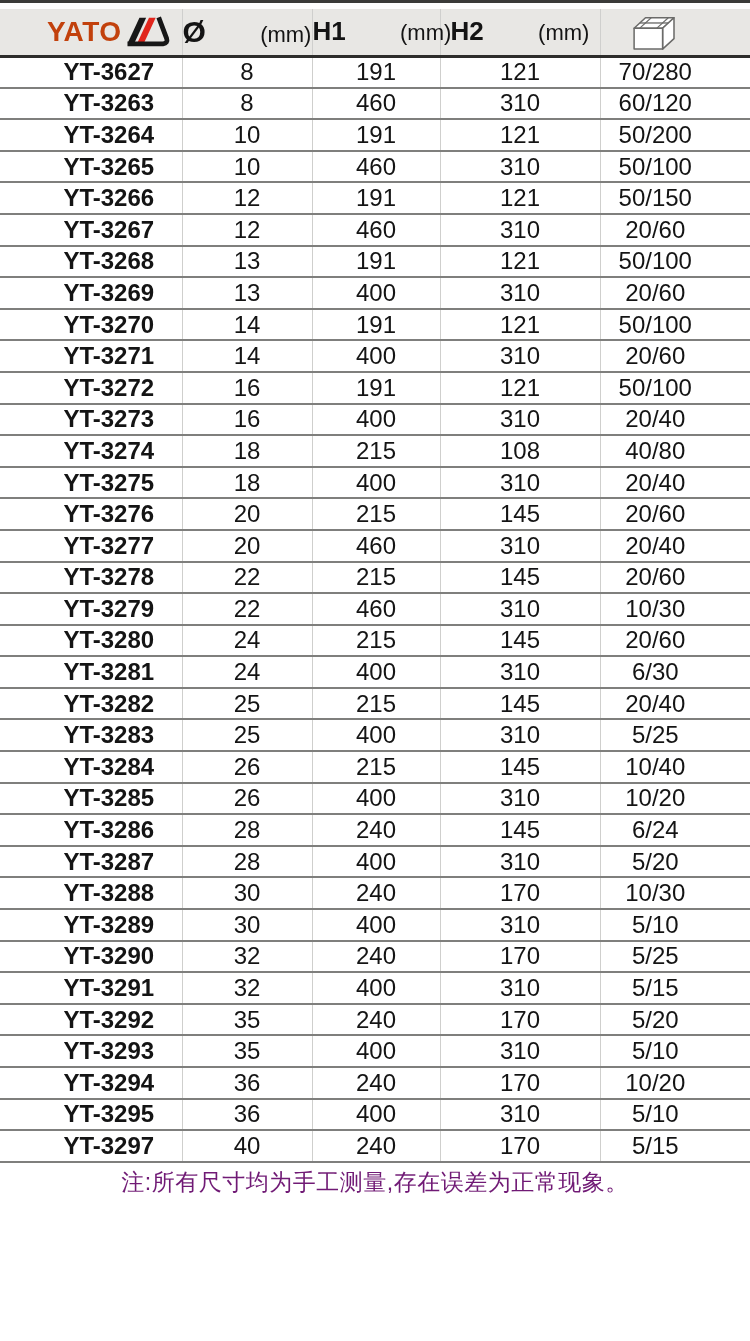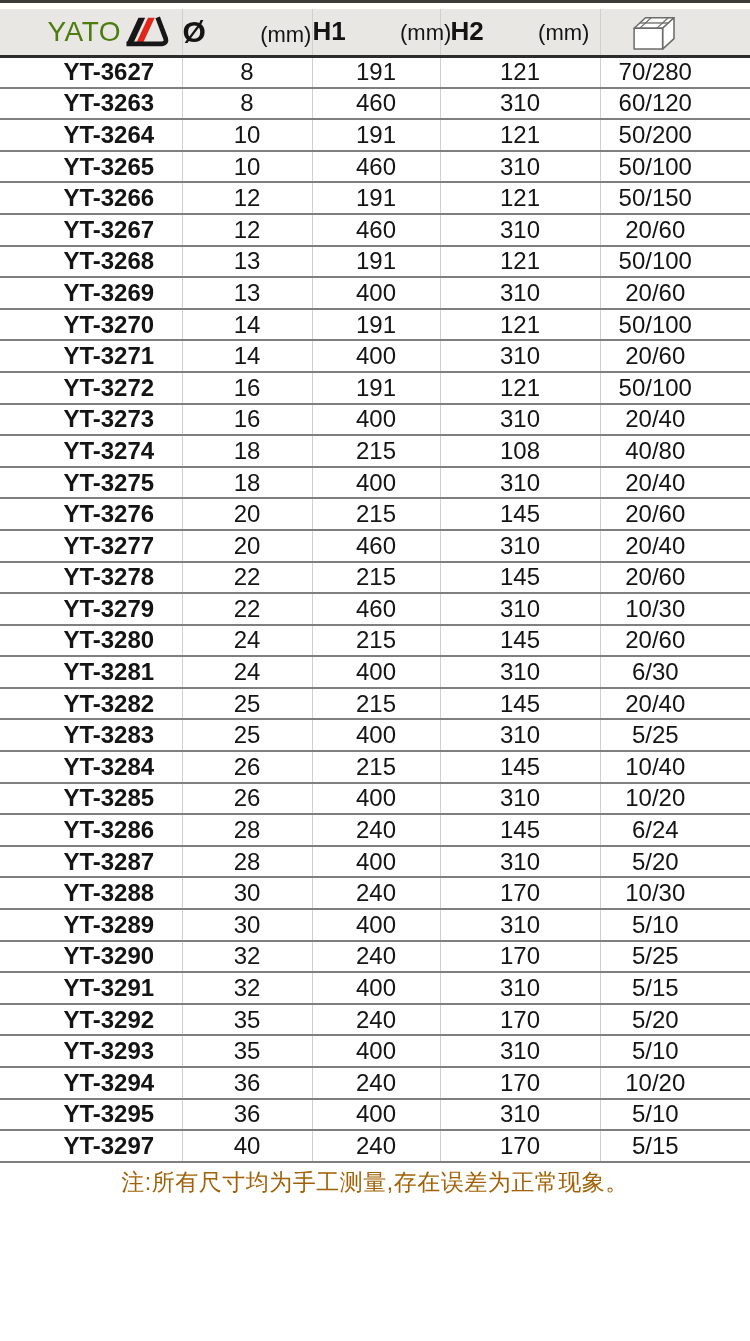--- a/index.html
+++ b/index.html
@@ -73,36 +73,36 @@
 
   th.model-head { padding-left: 36px; }
   th.pack-head  { padding-right: 40px; }
 
   .logo-wrap {
     display: inline-flex;
     align-items: center;
     gap: 5px;
   }
   .logo-text {
-    font-weight: normal;
+    font-weight: bold;
     font-size: 28px;
     letter-spacing: 0.5px;
-    color: #4d7c0f;
+    color: #c2410c;
     line-height: 1;
   }
   .logo-mark svg { display: block; }
 
   .pack-icon svg { display: block; margin: 0 auto; }
 
   .footer-note {
     height: 39px;
     line-height: 39px;
     text-align: center;
     font-size: 23px;
-    color: #a16207;
+    color: #701a75;
     letter-spacing: 0.5px;
     font-family: "Liberation Sans", sans-serif;
   }
 </style>
 </head>
 <body>
 
 <div class="page">
   <div class="top-rule"></div>
   <div class="top-gap"></div>

